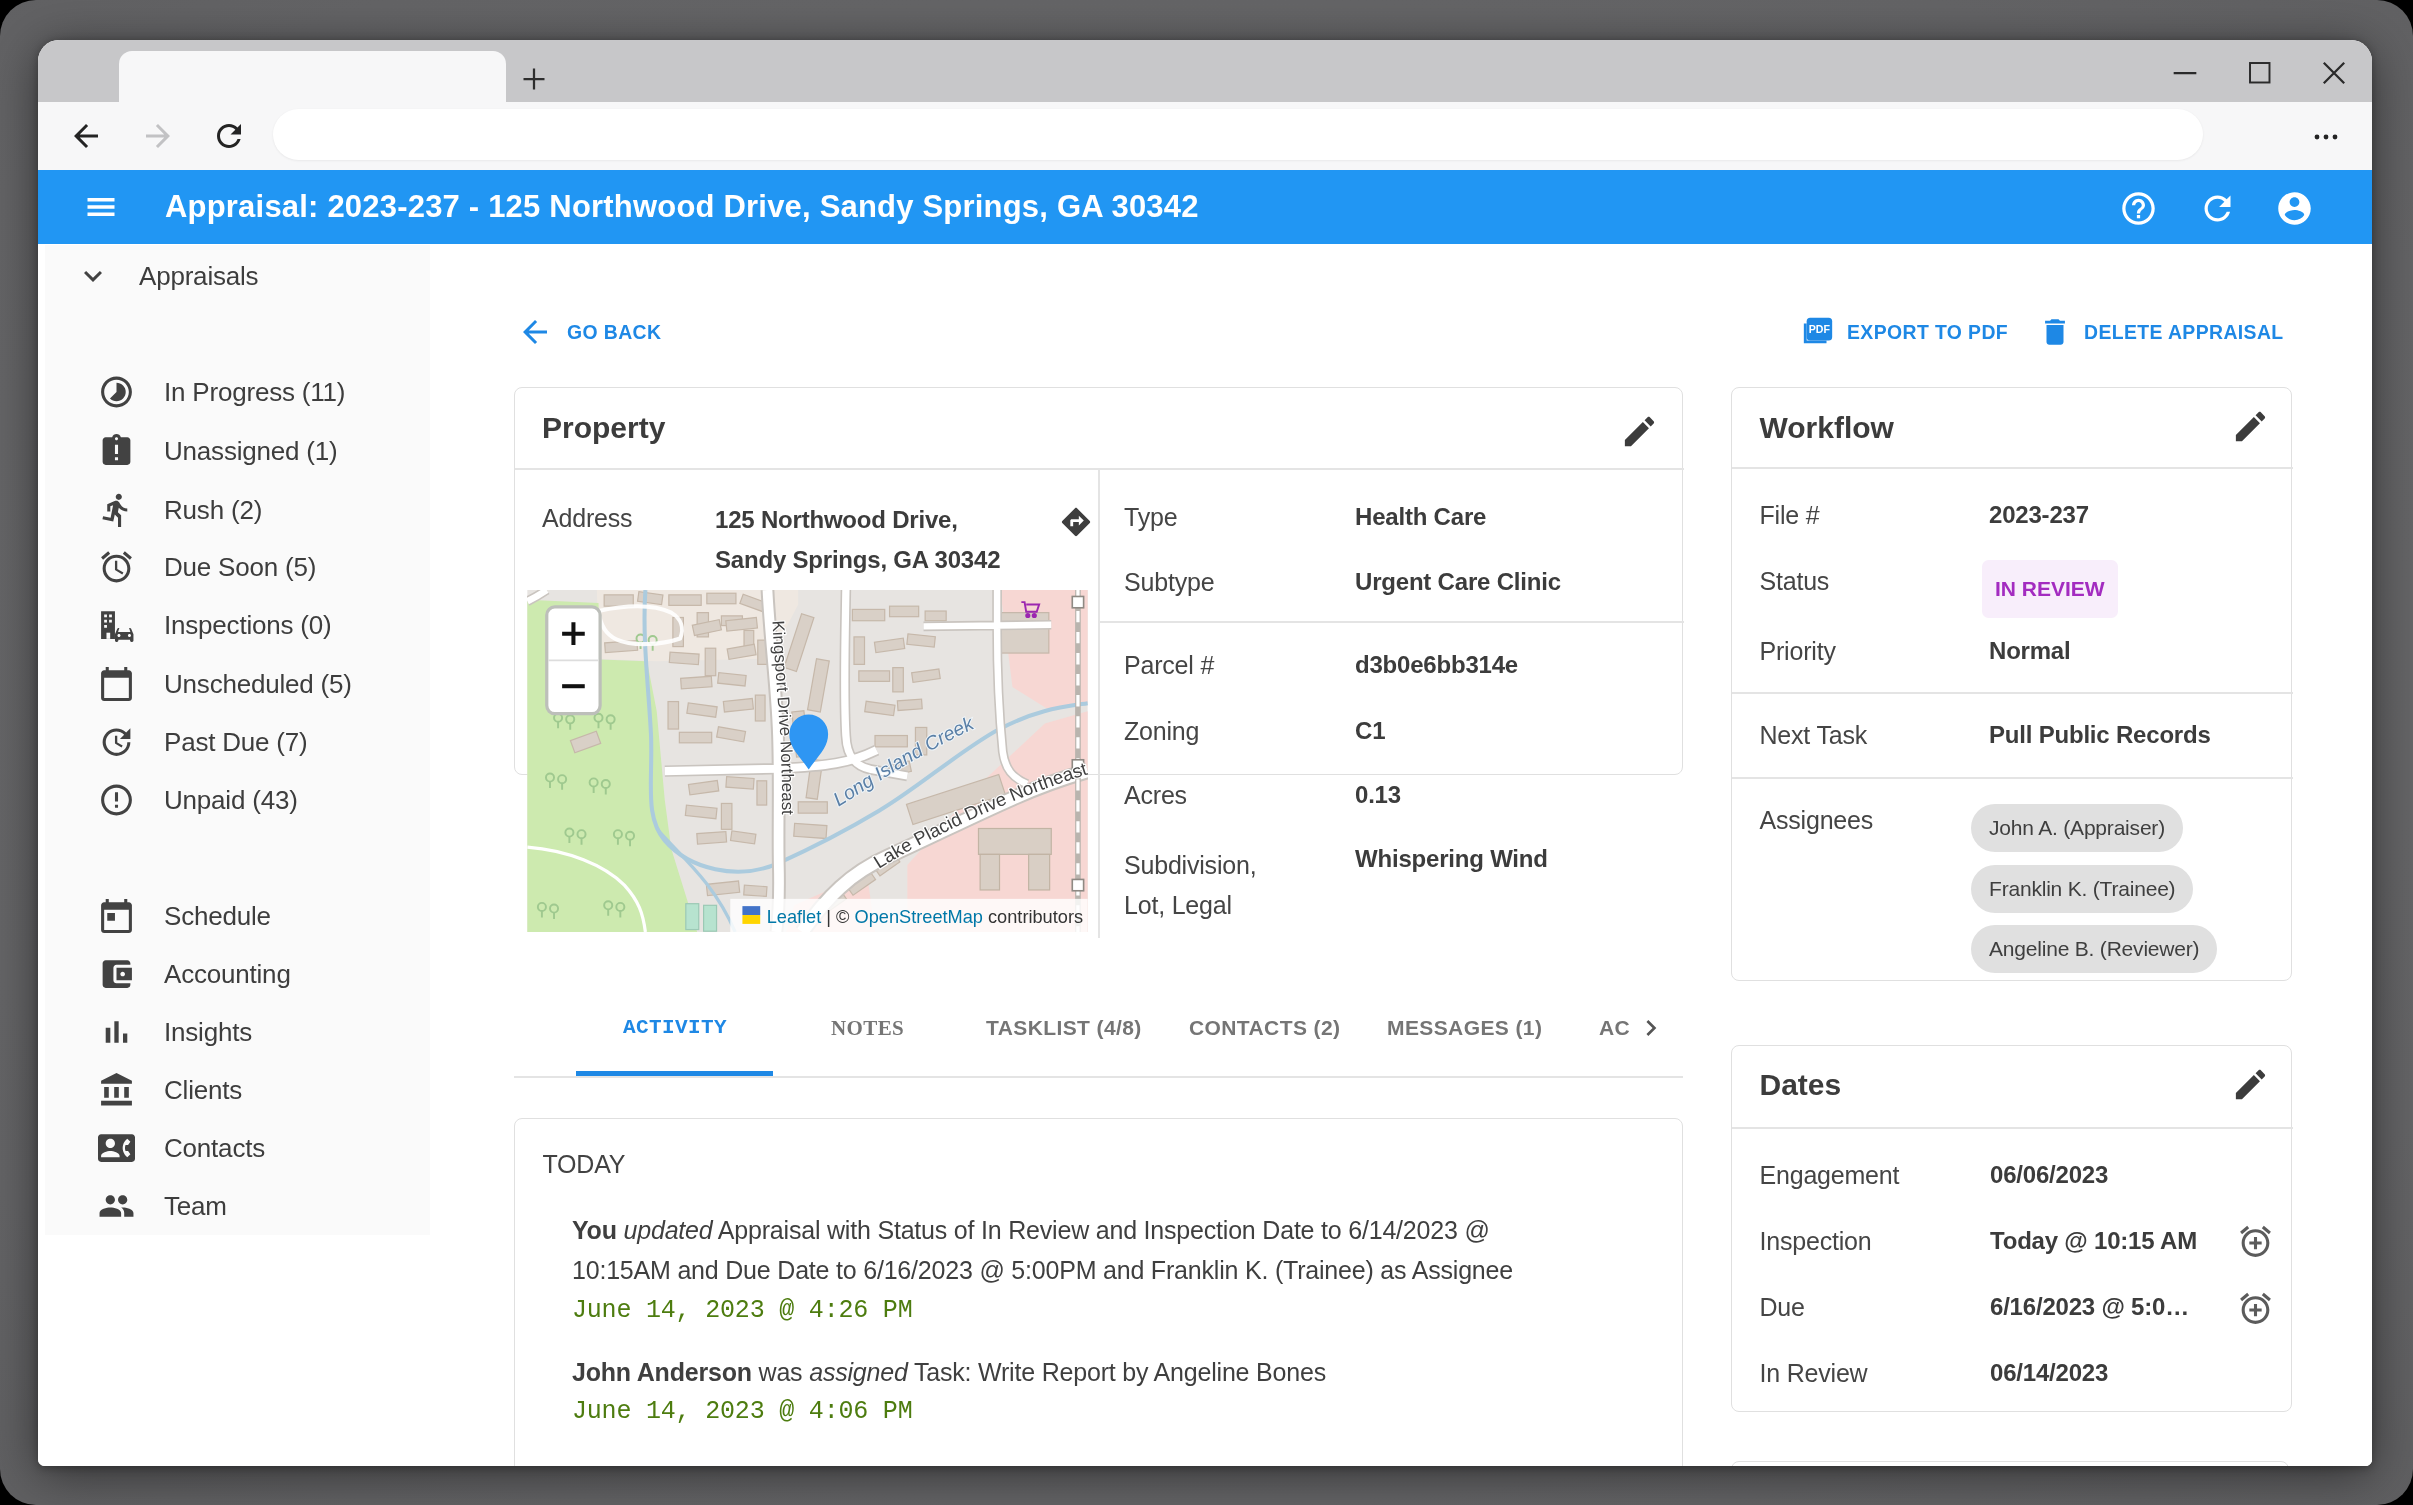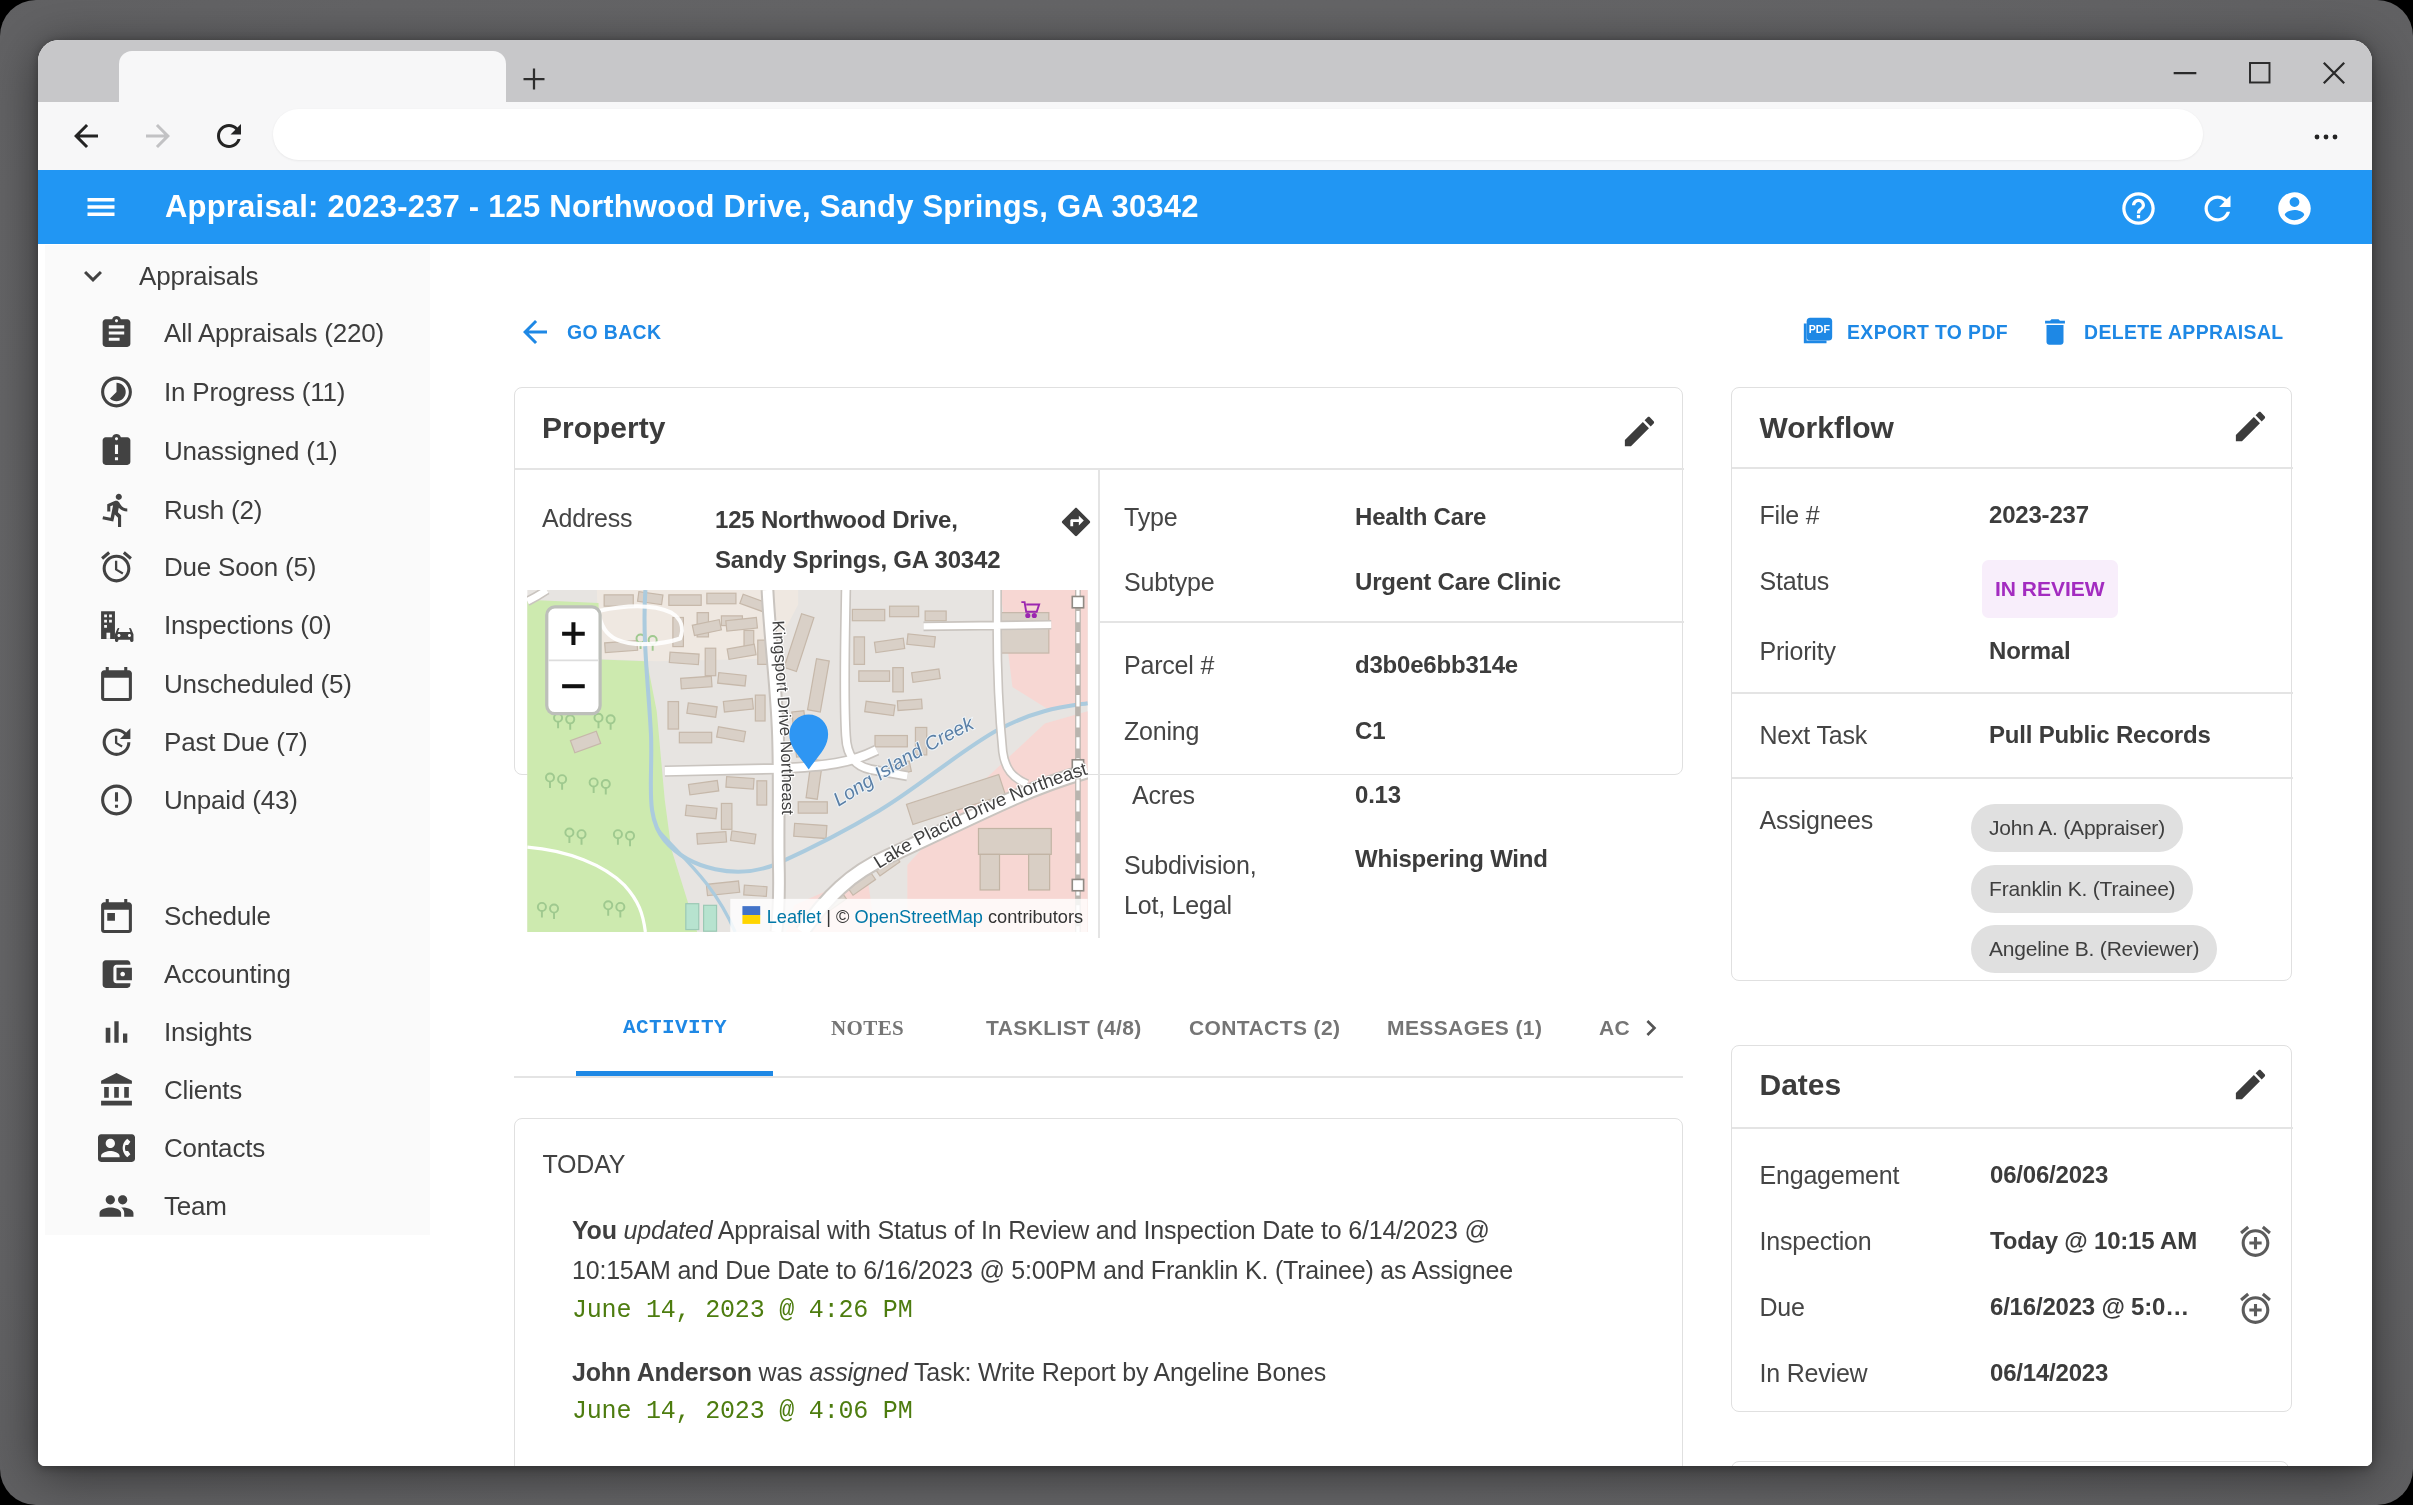--- a/index.html
+++ b/index.html
@@ -100,26 +100,20 @@
   </div>
 
   <div class="content">
     <div class="sidebar" id="sidebar">
         <div style="position:absolute;left:0;top:0;width:6.5px;height:990px;background:#fff;"></div>
         <div class="sitem top" style="top:2.4px">
     <svg class="ic" viewBox="0 0 24 24" fill="#424242">
             <path d="M16.59 8.59L12 13.17 7.41 8.59 6 10l6 6 6-6z"></path>
           </svg>
     <div class="lbl">Appraisals</div>
-        </div>
-        <div class="sitem " style="top:59px">
-    <svg class="ic" viewBox="0 0 24 24" fill="#424242">
-            <path d="M19 3h-4.18C14.4 1.84 13.3 1 12 1c-1.3 0-2.4.84-2.82 2H5c-1.1 0-2 .9-2 2v14c0 1.1.9 2 2 2h14c1.1 0 2-.9 2-2V5c0-1.1-.9-2-2-2zm-7 0c.55 0 1 .45 1 1s-.45 1-1 1-1-.45-1-1 .45-1 1-1zm2 14H7v-2h7v2zm3-4H7v-2h10v2zm0-4H7V7h10v2z"></path>
-          </svg>
-    <div class="lbl">All Appraisals (220)</div>
         </div>
         <div class="sitem " style="top:118px">
     <svg class="ic" viewBox="0 0 24 24" fill="#424242">
             <path d="M16.24 7.76C15.07 6.59 13.54 6 12 6v6l-4.24 4.24c2.34 2.34 6.14 2.34 8.49 0 2.34-2.34 2.34-6.14-.01-8.48zM12 2C6.48 2 2 6.48 2 12s4.48 10 10 10 10-4.48 10-10S17.52 2 12 2zm0 18c-4.42 0-8-3.58-8-8s3.58-8 8-8 8 3.58 8 8-3.58 8-8 8z"></path>
           </svg>
     <div class="lbl">In Progress (11)</div>
         </div>
         <div class="sitem " style="top:177px">
     <svg class="ic" viewBox="0 0 24 24" fill="#424242">
             <path d="M19 3h-4.18C14.4 1.84 13.3 1 12 1c-1.3 0-2.4.84-2.82 2H5c-1.1 0-2 .9-2 2v14c0 1.1.9 2 2 2h14c1.1 0 2-.9 2-2V5c0-1.1-.9-2-2-2zm-6 15h-2v-2h2v2zm0-4h-2V8h2v6zm-1-9c-.55 0-1-.45-1-1s.45-1 1-1 1 .45 1 1-.45 1-1 1z"></path>
@@ -425,21 +419,21 @@
 </svg></div>
         <div class="label" style="left:609px;top:115px;">Type</div>
         <div class="value" style="left:840px;top:115px;">Health Care</div>
         <div class="label" style="left:609px;top:180px;">Subtype</div>
         <div class="value" style="left:840px;top:180px;">Urgent Care Clinic</div>
         <div class="hdiv" style="left:584px;top:233px;width:585px;"></div>
         <div class="label" style="left:609px;top:263px;">Parcel #</div>
         <div class="value" style="left:840px;top:263px;">d3b0e6bb314e</div>
         <div class="label" style="left:609px;top:329px;">Zoning</div>
         <div class="value" style="left:840px;top:329px;">C1</div>
-        <div class="label" style="left:609px;top:393px;margin-left:8px;">Acres</div>
+        <div class="label" style="left:609px;top:393px;">Acres</div>
         <div class="value" style="left:840px;top:393px;">0.13</div>
         <div class="label" style="left:609px;top:457px;line-height:40px;">Subdivision,<br>Lot, Legal</div>
         <div class="value" style="left:840px;top:457px;">Whispering Wind</div>
       </div>
 
       <div class="tabrow" style="left:193px;top:771px;color:#1e88e5;font-family:Liberation Mono, monospace;">ACTIVITY</div>
       <div class="tabrow" style="left:401px;top:771px;font-family:Liberation Serif, serif;">NOTES</div>
       <div class="tabrow" style="left:556px;top:771px;">TASKLIST (4/8)</div>
       <div class="tabrow" style="left:759px;top:771px;">CONTACTS (2)</div>
       <div class="tabrow" style="left:957px;top:771px;">MESSAGES (1)</div>

